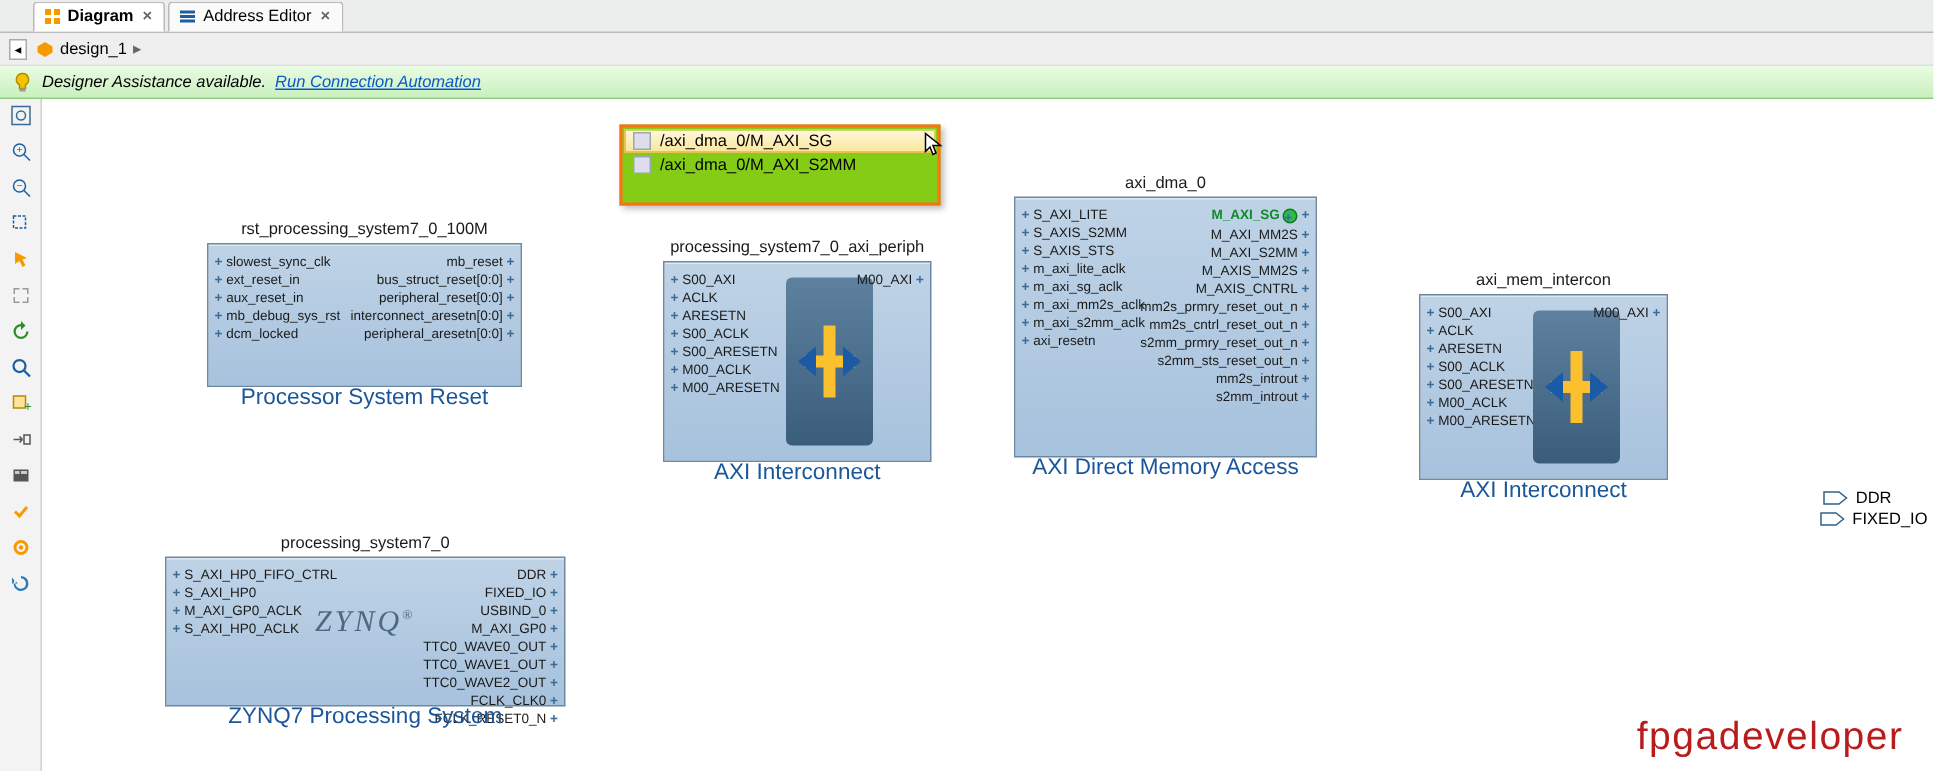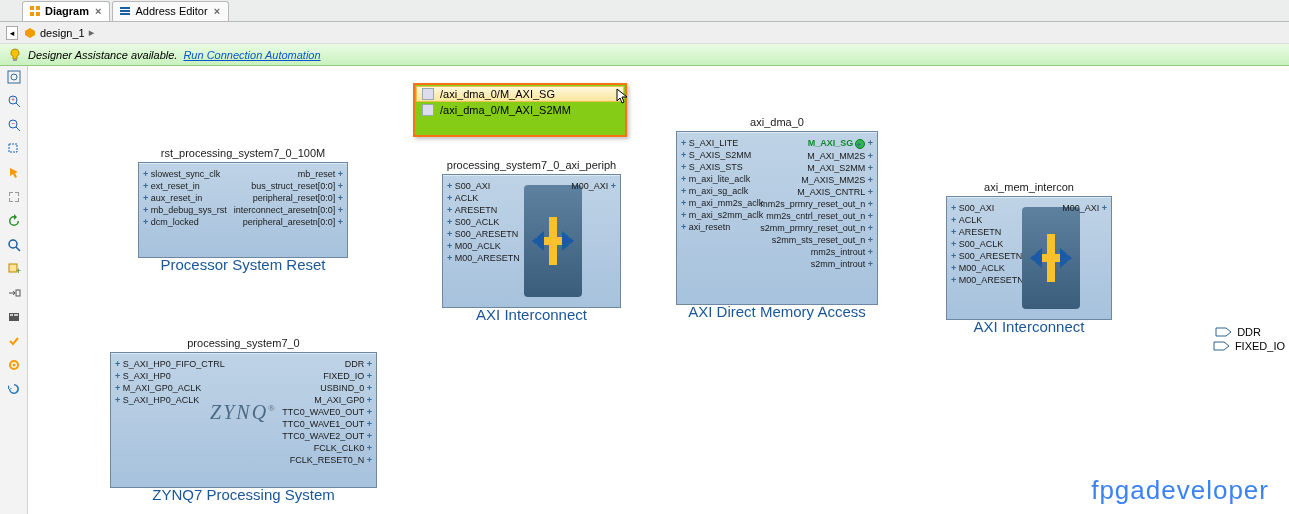--- a/index.html
+++ b/index.html
@@ -190,21 +190,21 @@
   }
   .zynq-logo sup { font-size: 9px; font-style: normal; vertical-align: super; }
 
   
   .watermark {
     position: absolute;
     right: 20px;
     bottom: 8px;
     font-family: "Comic Sans MS", cursive, sans-serif;
     font-size: 26px;
-    color: #3b82f6;
+    color: #b91c1c;
     letter-spacing: 1px;
     user-select: none;
   }
 
   
   .ext-port {
     position: absolute;
     display: flex;
     align-items: center;
     gap: 4px;
@@ -507,21 +507,21 @@
             <path d="M14 20 l-12 10 12 10z" fill="#1b5aa5"></path>
             <path d="M23 6 v48" stroke="#fbc02d" stroke-width="8"></path>
           </svg>
       </div>
       <div class="port-col right" id="mem-right">
           <span>M00_AXI</span>
         </div>
       <div class="ip-footer">AXI Interconnect</div>
     </div>
 
-    <div class="ip-block" style="left:82px; top:286px; width:267px; height:136px;">
+    <div class="ip-block" style="left:82px; top:305px; width:267px; height:100px;">
       <div class="ip-title">processing_system7_0</div>
       <div class="port-col left" id="ps7-left">
           <span>S_AXI_HP0_FIFO_CTRL</span>
           <span>S_AXI_HP0</span>
           <span>M_AXI_GP0_ACLK</span>
           <span>S_AXI_HP0_ACLK</span>
         </div>
       <div class="zynq-logo"><span>ZYNQ</span><sup>®</sup></div>
       <div class="port-col right" id="ps7-right">
           <span>DDR</span>

